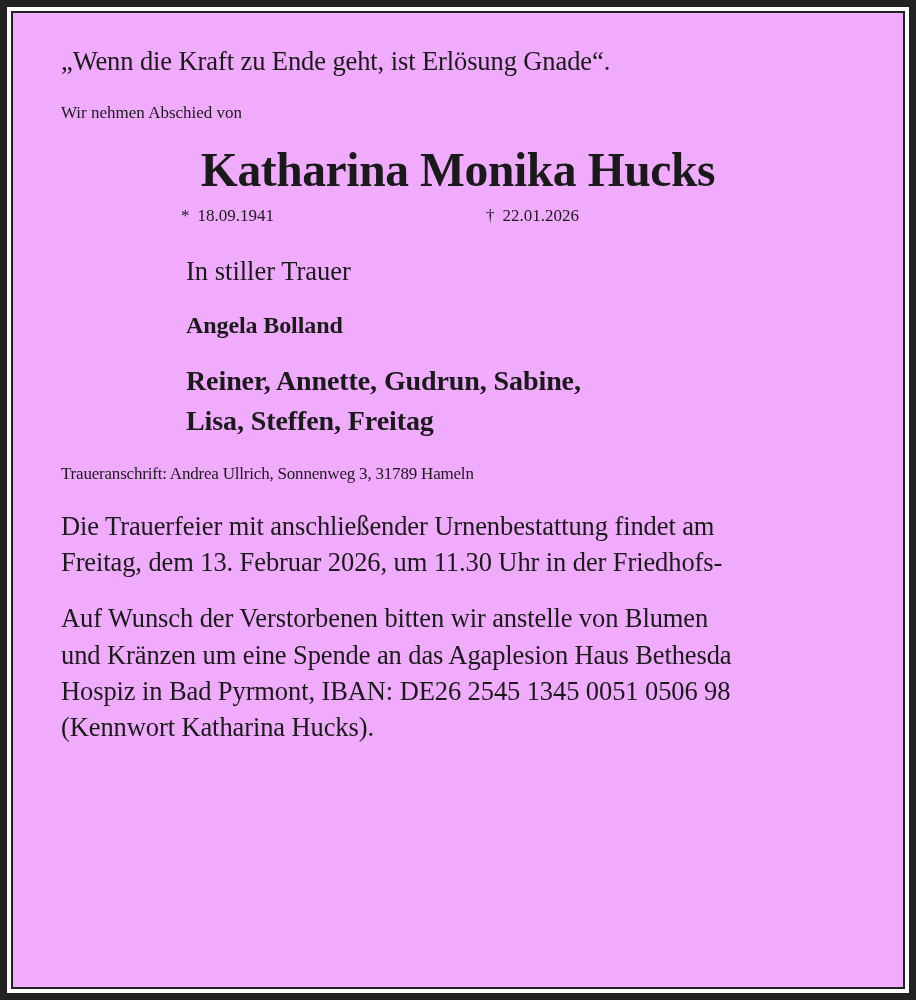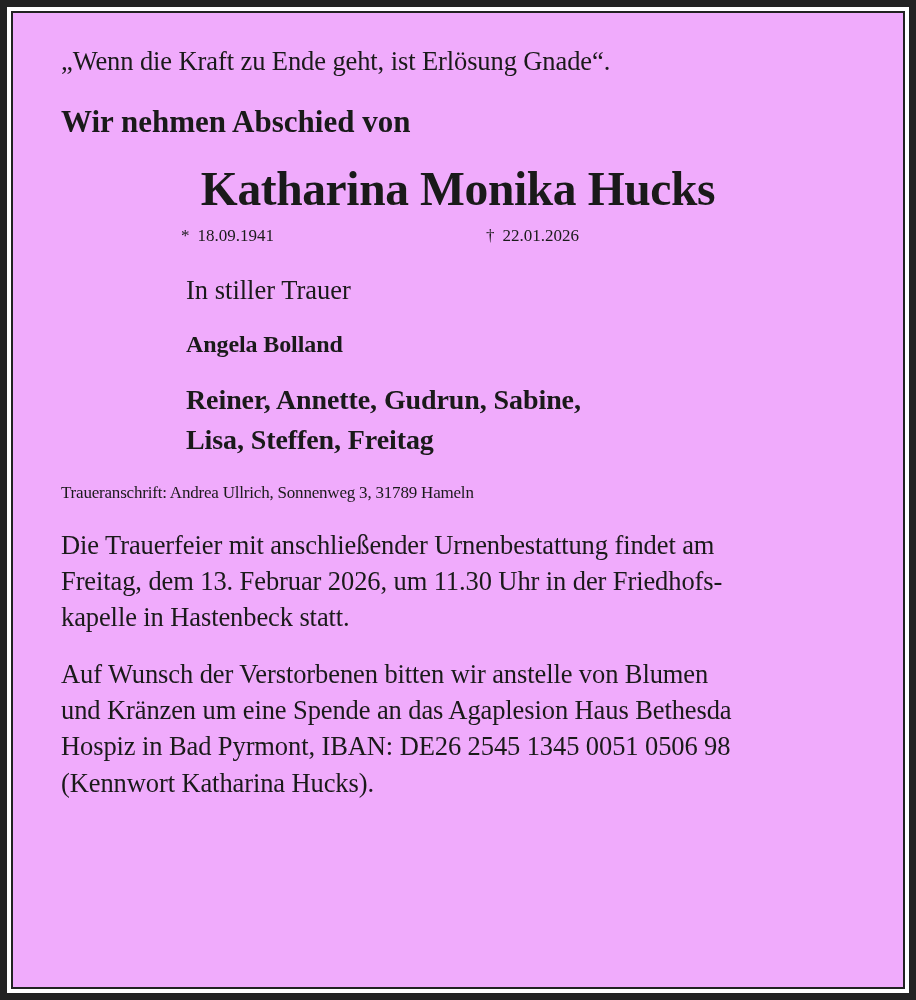--- a/index.html
+++ b/index.html
@@ -48,24 +48,23 @@
     letter-spacing: -0.1px;
   }
   .para.tight {
     margin-bottom: 20px;
   }
   .para-last {
     margin-bottom: 0;
   }
 
   .lead-line {
-    font-size: 31px;
+    font-size: 17px;
     line-height: 1.37;
     margin: 0 0 18px 0;
-    font-weight: bold;
   }
 
   
   .deceased-name {
     font-size: 49px;
     font-weight: bold;
     line-height: 1.12;
     text-align: center;
     margin: 0 0 8px 0;
     letter-spacing: -0.4px;
@@ -162,21 +161,20 @@
           <span class="mline">Reiner, Annette, Gudrun, Sabine,</span>
           <span class="mline">Lisa, Steffen, Freitag</span>
         </p>
       </div>
 
       <p class="address-line">Traueranschrift: Andrea Ullrich, Sonnenweg 3, 31789 Hameln</p>
 
       <p class="para tight">
         <span class="block-line">Die Trauerfeier mit anschließender Urnenbestattung findet am</span>
         <span class="block-line">Freitag, dem 13. Februar 2026, um 11.30 Uhr in der Friedhofs-</span>
-        <span class="block-line">kapelle in Hastenbeck statt.</span>
       </p>
 
       <p class="para para-last">
         <span class="block-line">Auf Wunsch der Verstorbenen bitten wir anstelle von Blumen</span>
         <span class="block-line">und Kränzen um eine Spende an das Agaplesion Haus Bethesda</span>
         <span class="block-line">Hospiz in Bad Pyrmont, IBAN: DE26 2545 1345 0051 0506 98</span>
         <span class="block-line">(Kennwort Katharina Hucks).</span>
       </p>
 
     </div>

